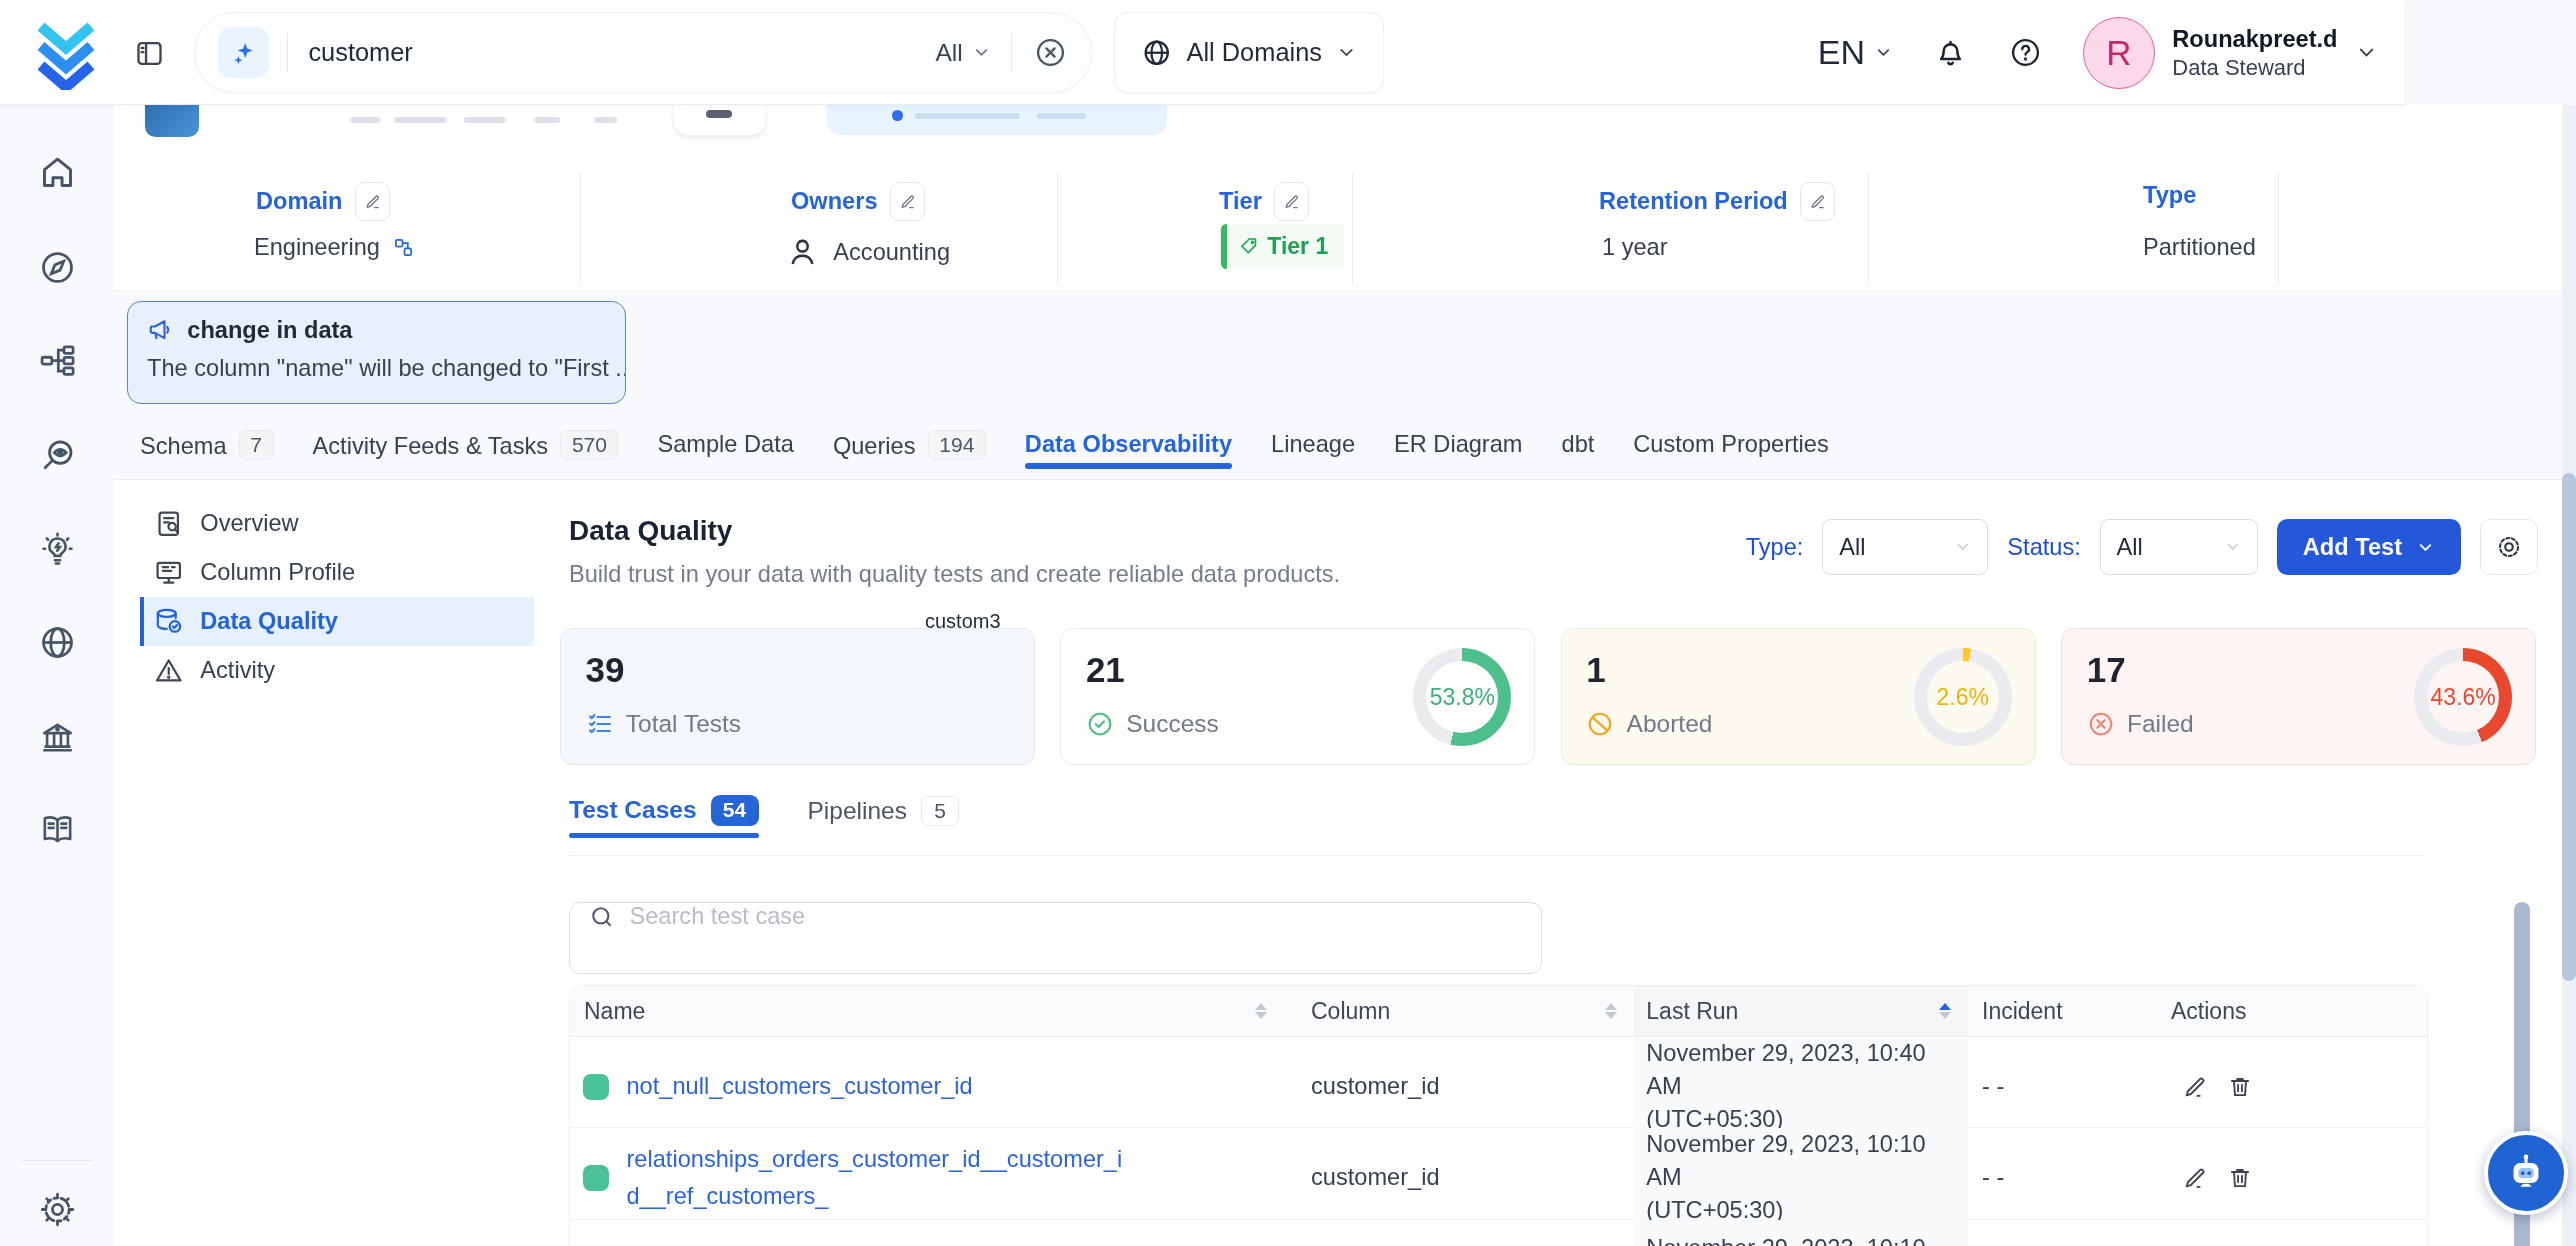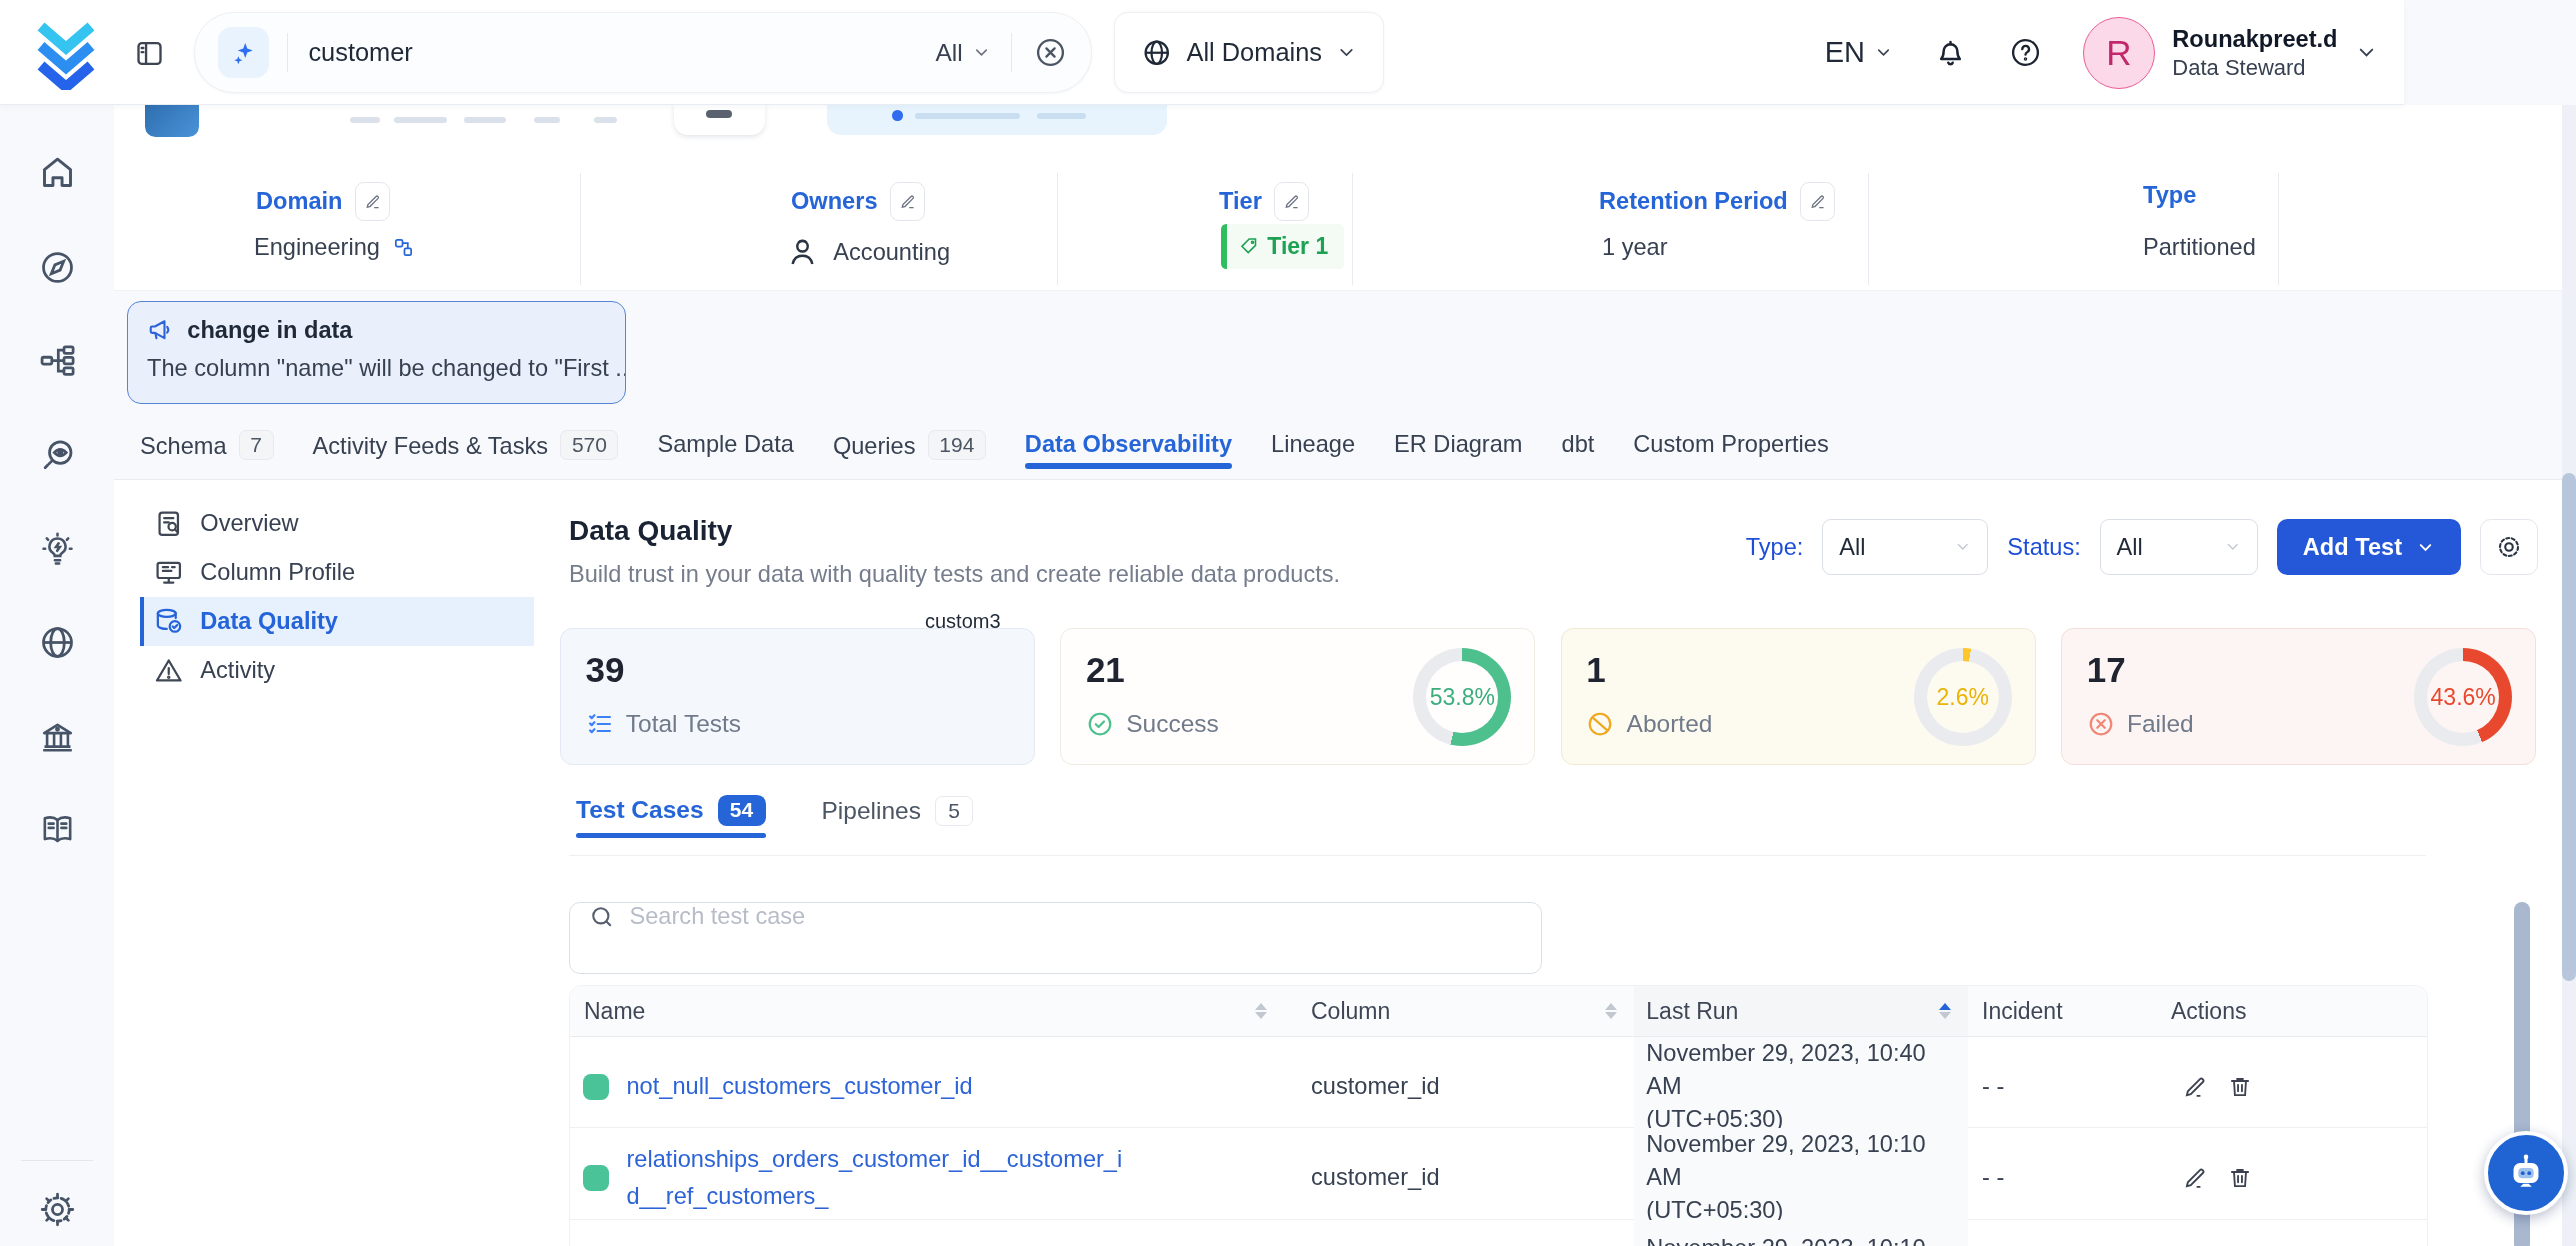--- a/index.html
+++ b/index.html
@@ -23,21 +23,21 @@
   .search-divider { width:0.9px; height:39px; background:#e5e8ee; margin:0 21px 0 17.5px; }
   .search-input { border:none; outline:none; background:transparent; font-size:25.4px; color:#1f2937; flex:1;
                   font-family:"Liberation Sans",sans-serif; }
   .search-right { display:flex; align-items:center; gap:19px; color:#374151; }
   .scope { font-size:24.5px; color:#374151; display:flex; align-items:center; gap:8.8px; }
   .domains-btn { position:absolute; left:1114px; top:12.3px; height:81px; padding:0 26px;
                  background:#fff; border:0.9px solid #eef0f4; border-radius:14px;
                  display:flex; align-items:center; gap:14px; font-size:25.4px; color:#1f2937;
                  box-shadow:0 0.9px 2.6px rgba(25,39,70,.05); }
   .nav-right { position:absolute; right:26px; top:0; height:105px; display:flex; align-items:center; gap:40px; }
-  .lang { display:flex; align-items:center; gap:8.8px; font-size:29px; color:#1f2937; }
+  .lang { display:flex; align-items:center; gap:8.8px; font-size:34px; color:#1f2937; }
   .avatar { width:72px; height:72px; border-radius:50%; background:#fbd9e8; border:1.8px solid #e95d97;
             display:flex; align-items:center; justify-content:center; font-size:35px; color:#c2276a; }
   .user-name { font-size:23.6px; font-weight:bold; color:#111827; line-height:30px; }
   .user-role { font-size:22px; color:#374151; line-height:28px; }
 
   
   .sidebar { position:absolute; left:0; top:105px; width:114px; height:1141px; background:#f7f9fc; z-index:30; }
   .side-item { position:absolute; left:38px; width:39px; height:39px; color:#475467; }
   .side-divider { position:absolute; left:21px; width:72px; height:0.9px; background:#e4e8ee; }
 
@@ -101,21 +101,21 @@
   .card4 { background:#fdf5f3; border:0.9px solid #f3ded9; }
   .gauge { position:absolute; right:23px; top:19px; width:98px; height:98px; border-radius:50%; }
   .gauge::after { content:""; position:absolute; inset:13px; border-radius:50%; background:var(--hole,#fff); }
   .gauge .pct { position:absolute; inset:0; display:flex; align-items:center; justify-content:center;
                 font-size:23px; z-index:2; }
   .pct-success { color:#3cae7e; } .pct-warn { color:#eab308; } .pct-fail { color:#e8492e; }
   .tooltip-float { position:absolute; left:811px; top:130px; font-size:20px; color:#1f2937; }
 
   
   .subtabs { position:absolute; left:455px; top:305px; display:flex; align-items:flex-end; gap:49px; height:53px; }
-  .subtab { display:flex; align-items:center; gap:14px; font-size:24.5px; color:#4b5563; padding-bottom:12.3px; position:relative;margin-left:7px; }
+  .subtab { display:flex; align-items:center; gap:14px; font-size:24.5px; color:#4b5563; padding-bottom:12.3px; position:relative; }
   .subtab.active { color:#2565d8; font-weight:bold; }
   .subtab.active::after { content:""; position:absolute; left:0; right:0; bottom:0; height:5.3px; border-radius:2.6px; background:#2565d8; }
   .subtab .badge-blue { background:#2565d8; color:#fff; border-radius:8.8px; padding:3.5px 12.3px; font-size:21px; font-weight:bold; }
   .subtab .badge-plain { background:#fff; border:0.9px solid #e7e9ee; border-radius:7px; padding:1.8px 12.3px; font-size:21px; color:#4b5563; font-weight:normal; }
   .subtab-divider { position:absolute; left:455px; top:375px; width:1857px; height:0.9px; background:#edeff2; }
 
   
   .tc-search { position:absolute; left:455px; top:422px; width:973px; height:72px; background:#fff;
                border:0.9px solid #dbe0e8; border-radius:11px; display:flex; align-items:flex-start; padding:0 17.5px; gap:14px; }
   .tc-search input { border:none; outline:none; flex:1; font-size:23.6px; color:#1f2937; font-family:"Liberation Sans",sans-serif; }

